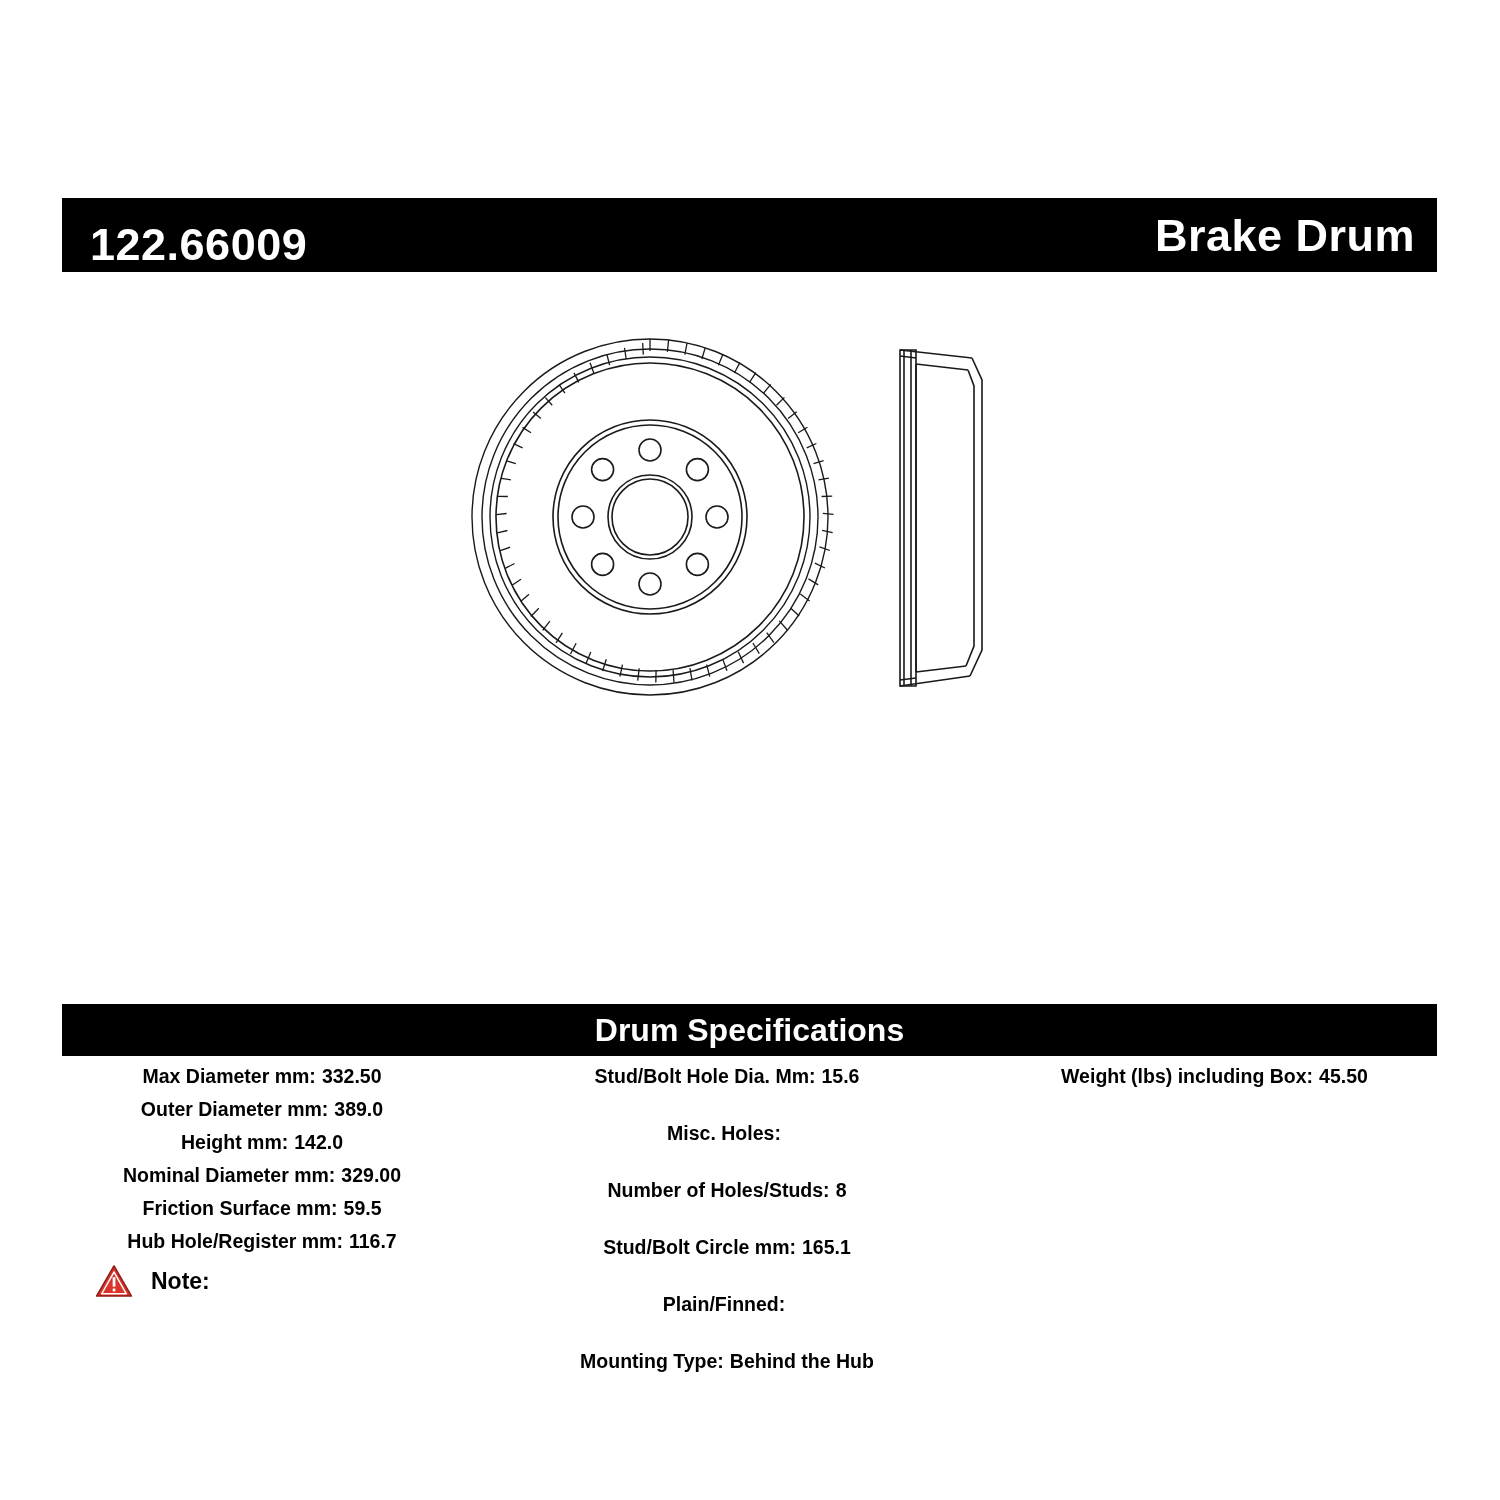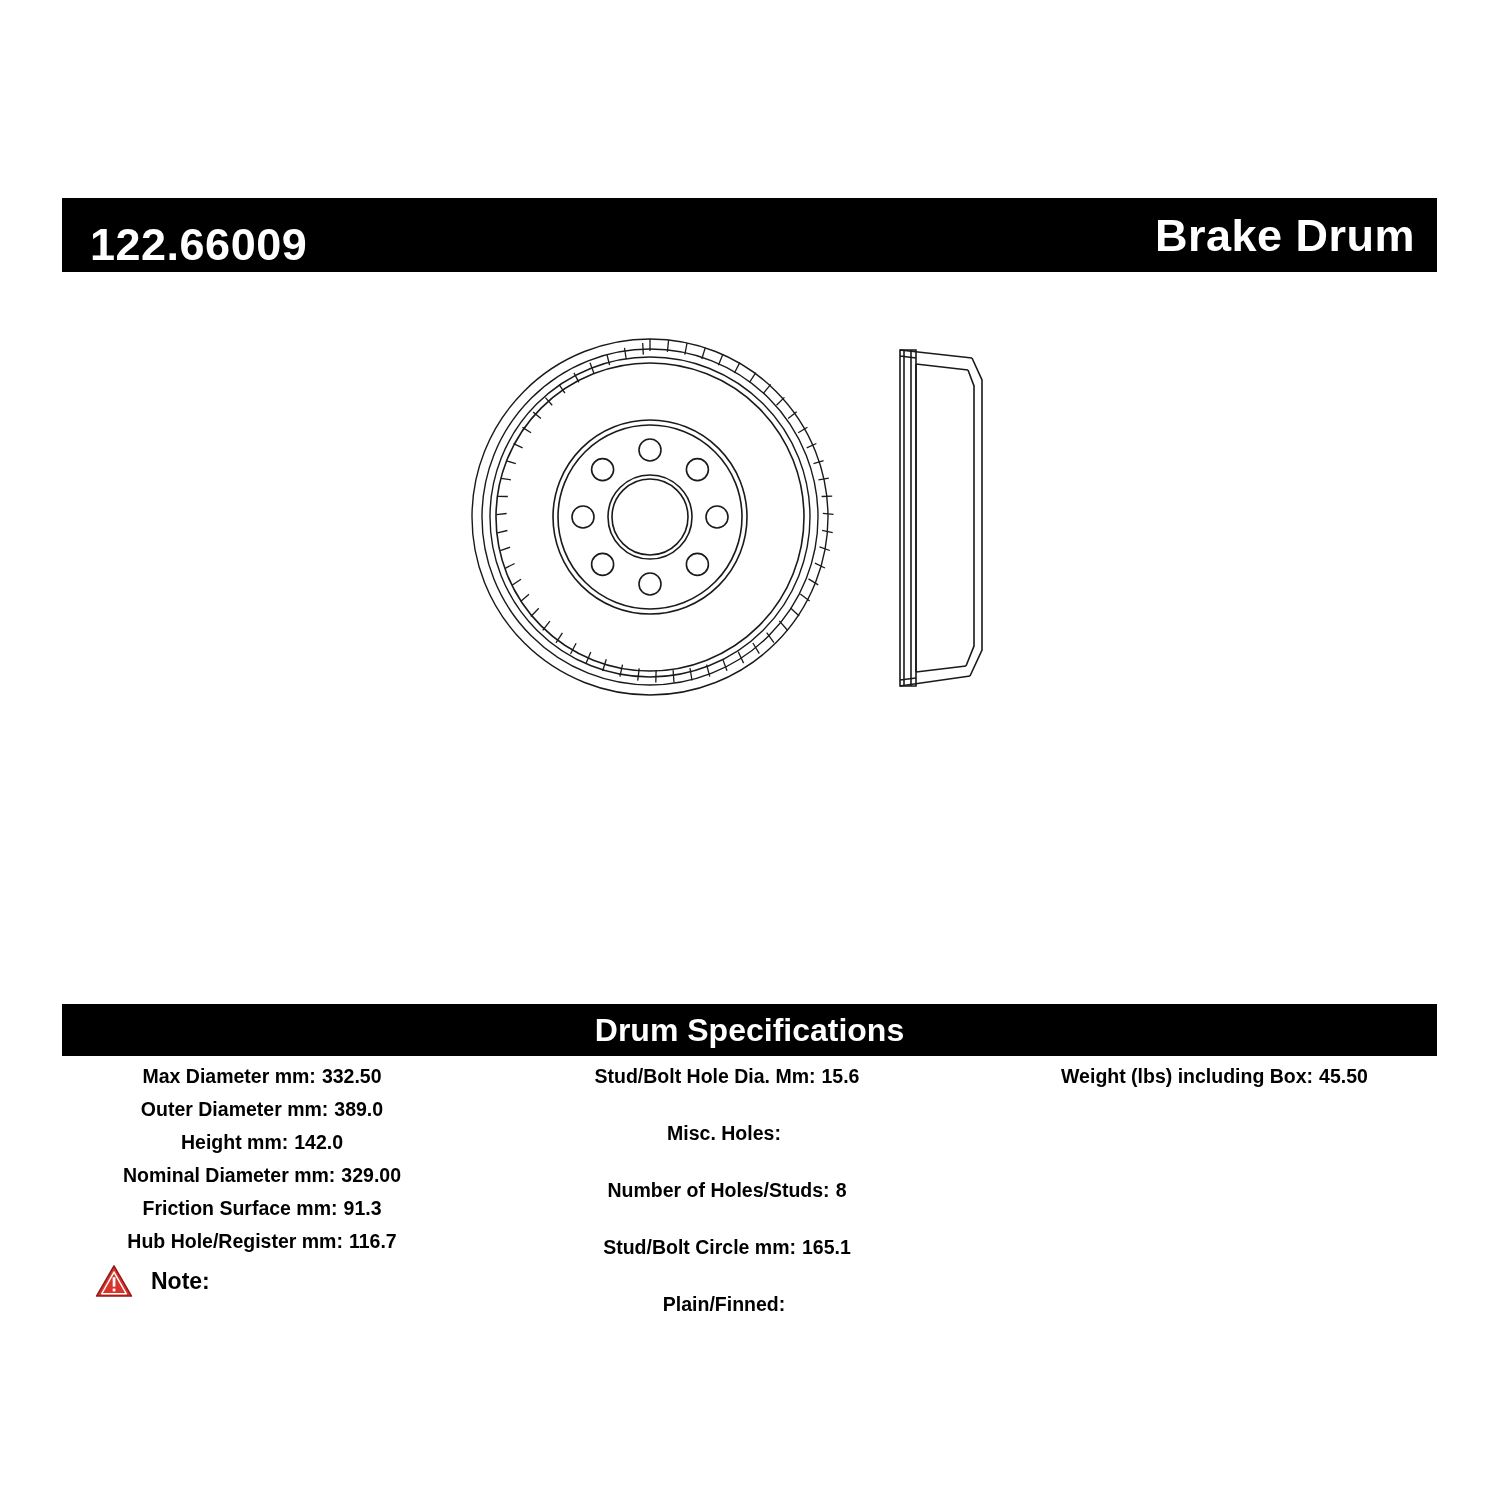--- a/index.html
+++ b/index.html
@@ -269,21 +269,21 @@
     <div class="spec-row">
       <span class="spec-label">Height mm:</span>
       <span class="spec-value">142.0</span>
     </div>
     <div class="spec-row">
       <span class="spec-label">Nominal Diameter mm:</span>
       <span class="spec-value">329.00</span>
     </div>
     <div class="spec-row">
       <span class="spec-label">Friction Surface mm:</span>
-      <span class="spec-value">91.3</span>
+      <span class="spec-value">59.5</span>
     </div>
     <div class="spec-row">
       <span class="spec-label">Hub Hole/Register mm:</span>
       <span class="spec-value">116.7</span>
     </div>
   </div>
 
   <div class="spec-col spec-col-2">
     <div class="spec-row">
       <span class="spec-label">Stud/Bolt Hole Dia. Mm:</span>
@@ -297,20 +297,24 @@
       <span class="spec-label">Number of Holes/Studs:</span>
       <span class="spec-value">8</span>
     </div>
     <div class="spec-row">
       <span class="spec-label">Stud/Bolt Circle mm:</span>
       <span class="spec-value">165.1</span>
     </div>
     <div class="spec-row">
       <span class="spec-label">Plain/Finned:</span>
       <span class="spec-value"></span>
+    </div>
+    <div class="spec-row">
+      <span class="spec-label">Mounting Type:</span>
+      <span class="spec-value">Behind the Hub</span>
     </div>
   </div>
 
   <div class="spec-col spec-col-3">
     <div class="spec-row">
       <span class="spec-label">Weight (lbs) including Box:</span>
       <span class="spec-value">45.50</span>
     </div>
   </div>
 

